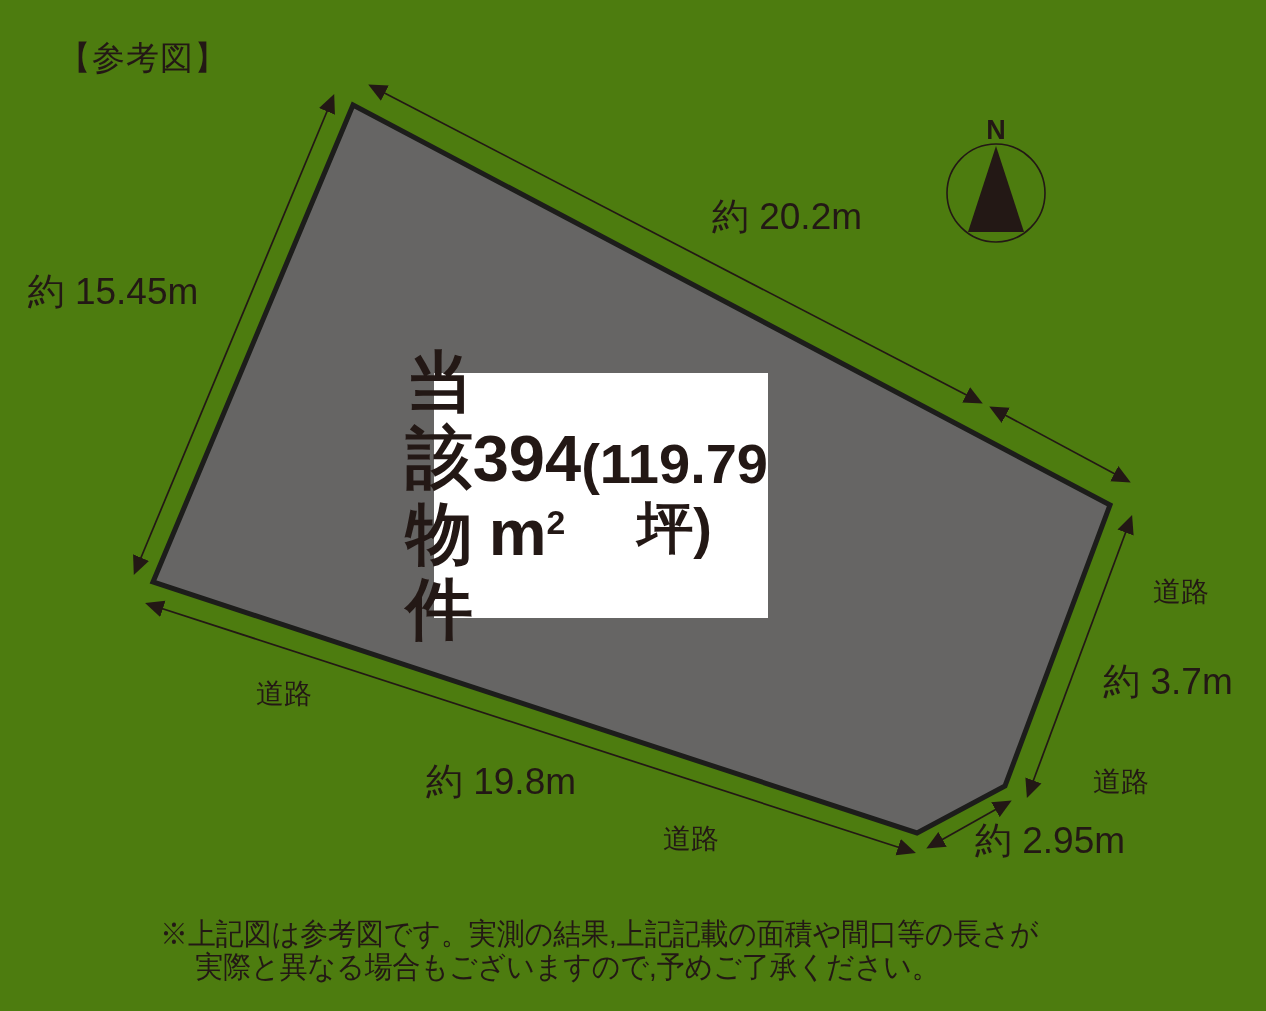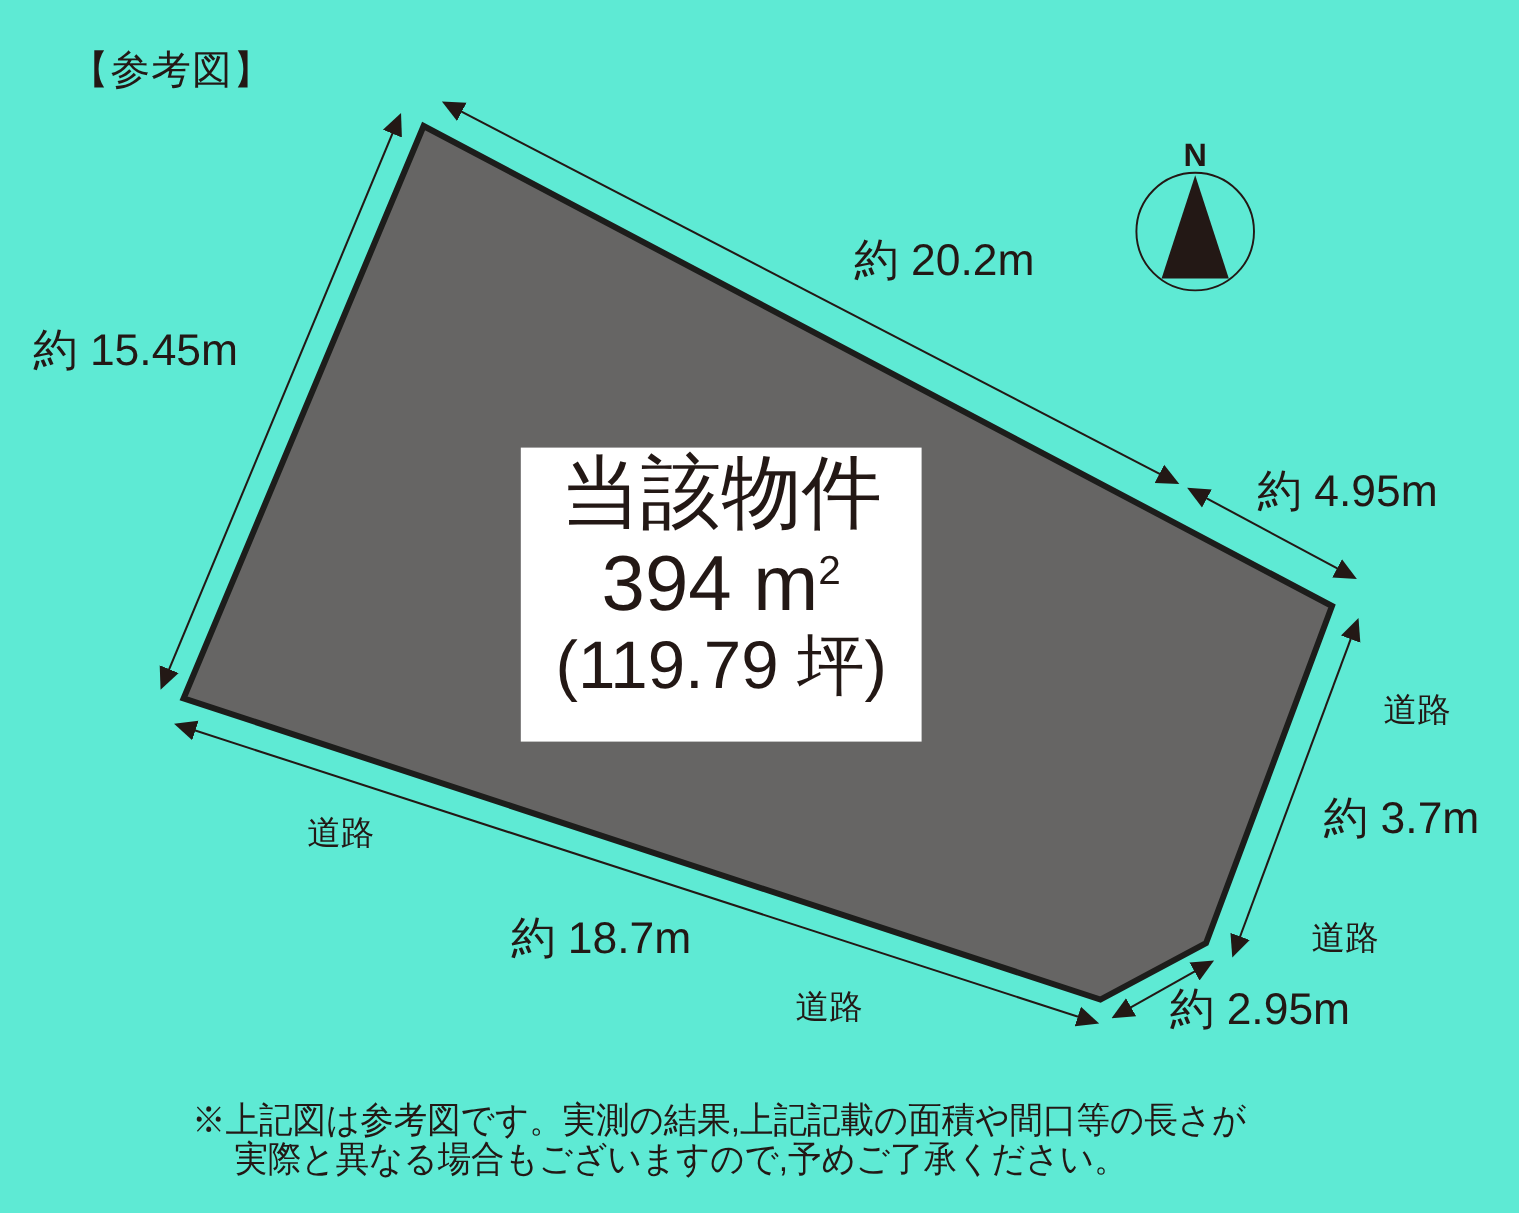--- a/index.html
+++ b/index.html
@@ -1,20 +1,20 @@
 <!DOCTYPE html>
 <html><head>
 <meta charset="utf-8">
 <style>
   html, body { margin: 0; padding: 0; background: #ffffff; }
   .canvas {
     position: relative;
     width: 1266px;
     height: 1011px;
-    background: #5eead4;
+    background: #4d7c0f;
     font-family: "Liberation Sans", sans-serif;
     color: #231815;
     overflow: hidden;
   }
   .canvas svg { position: absolute; left: 0; top: 0; }
   .lbl { position: absolute; white-space: nowrap; color: #231815; }
   .centered { transform: translate(-50%, -50%); }
   .title { left: 58px; top: 36px; font-size: 33px; font-weight: 500; letter-spacing: 1px; }
   .dim { font-size: 37px; }
   .dim-left        { left: 113px;  top: 292px; }
@@ -27,24 +27,25 @@
   .road-left        { left: 284px;  top: 694px; }
   .road-bottom      { left: 691px;  top: 839px; }
   .road-right-upper { left: 1181px; top: 592px; }
   .road-right-lower { left: 1121px; top: 782px; }
   .north-label { left: 996px; top: 130px; font-size: 27px; font-weight: 600; }
   .property-box {
     position: absolute;
     left: 434px; top: 373px;
     width: 334px; height: 245px;
     background: #ffffff;
-    display: flex; flex-direction: column;
-    justify-content: flex-start; align-items: center;
+    display: flex; flex-direction: row;
+    justify-content: flex-end; align-items: center;
     text-align: center;
     line-height: 1.13;
+    font-weight: bold;
   }
   .property-name  { font-size: 67px; }
   .property-area  { font-size: 65px; }
   .property-area .sup { font-size: 0.52em; vertical-align: 0.62em; letter-spacing: 0; }
   .property-tsubo { font-size: 56px; }
   .disclaimer {
     position: absolute;
     left: 160px; top: 917px;
     font-size: 30px;
     line-height: 33px;
@@ -78,24 +79,23 @@
     <circle cx="996" cy="193" r="49" fill="none" stroke="#231815" stroke-width="1.6"></circle>
     <polygon points="996,146 1024,232 968,232" fill="#231815"></polygon>
   </svg>
 
   <div class="lbl title">【参考図】</div>
 
   <div class="lbl centered north-label">N</div>
 
   <div class="lbl centered dim dim-left">約 15.45m</div>
   <div class="lbl centered dim dim-top">約 20.2m</div>
-  <div class="lbl centered dim dim-upper-right">約 4.95m</div>
   <div class="lbl centered dim dim-right">約 3.7m</div>
   <div class="lbl centered dim dim-lower-right">約 2.95m</div>
-  <div class="lbl centered dim dim-bottom">約 18.7m</div>
+  <div class="lbl centered dim dim-bottom">約 19.8m</div>
 
   <div class="lbl centered road road-left">道路</div>
   <div class="lbl centered road road-bottom">道路</div>
   <div class="lbl centered road road-right-upper">道路</div>
   <div class="lbl centered road road-right-lower">道路</div>
 
   <div class="property-box">
     <div class="property-name">当該物件</div>
     <div class="property-area"><span>394 m</span><span class="sup">2</span></div>
     <div class="property-tsubo">(119.79 坪)</div>

